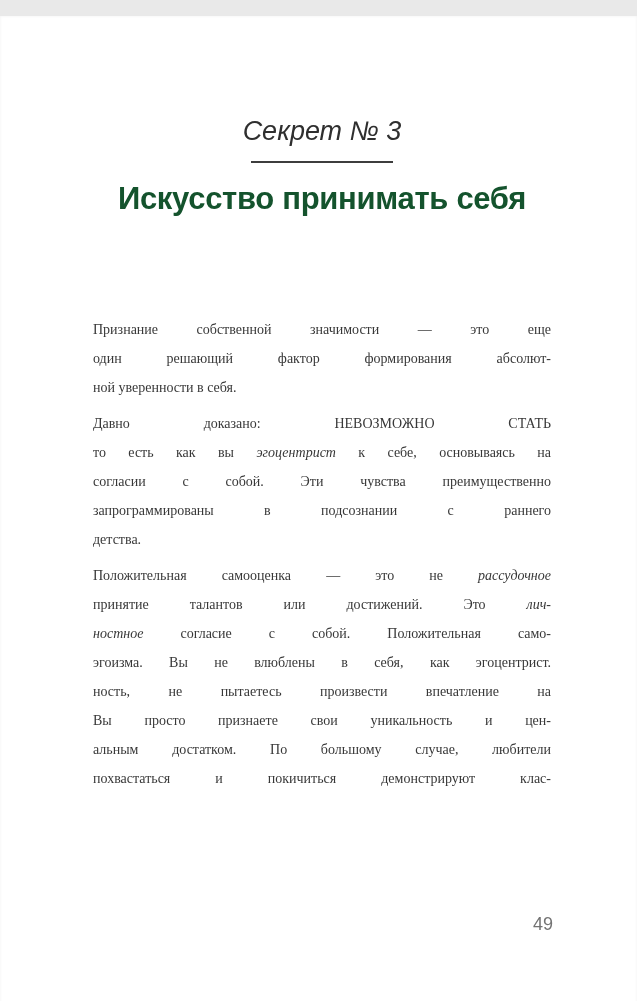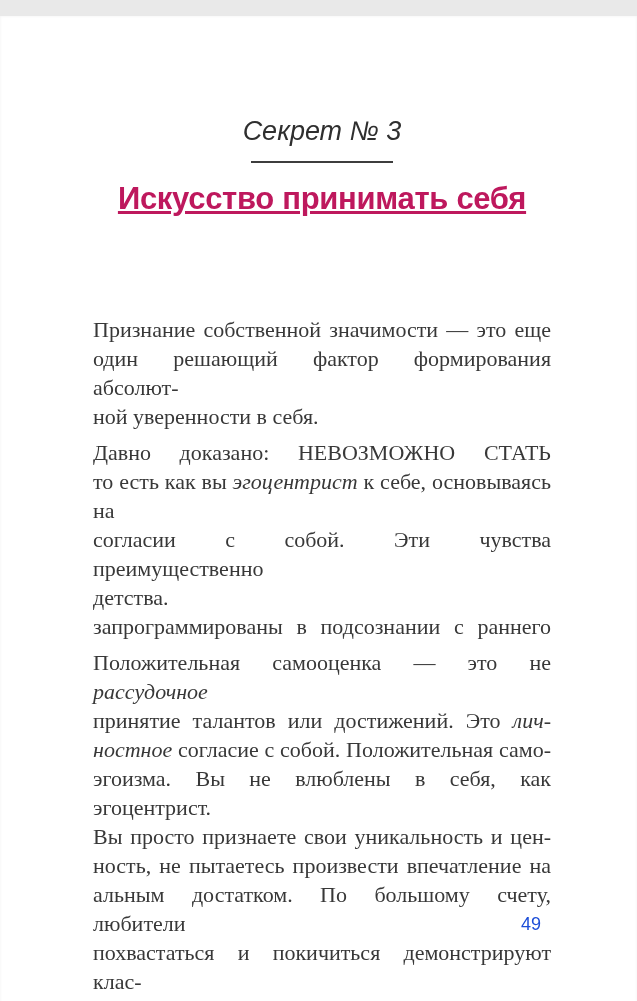--- a/index.html
+++ b/index.html
@@ -37,26 +37,25 @@
     margin: 10px auto 0 auto;
   }
   .chapter-title {
     margin-top: 16px;
     text-align: center;
     font-family: "Liberation Sans", sans-serif;
     font-weight: 700;
     font-size: 31px;
     line-height: 39px;
     letter-spacing: -0.3px;
-    color: #be185d;
-    text-decoration: underline;
+    color: #14532d;
   }
   .body-text {
     margin-top: 97px;
-    font-size: 22px;
+    font-size: 14px;
     line-height: 29px;
     color: #383838;
   }
   .paragraph {
     margin: 0 0 7px 0;
   }
   .paragraph:last-child { margin-bottom: 0; }
   .line {
     text-align: justify;
     text-align-last: justify;
@@ -64,53 +63,53 @@
   .line.last {
     text-align: justify;
     text-align-last: left;
   }
   .line em {
     font-style: italic;
   }
   .page-number {
     position: absolute;
     top: 898px;
-    right: 96px;
+    right: 84px;
     font-family: "Liberation Sans", sans-serif;
     font-size: 18px;
-    color: #1d4ed8;
+    color: #737373;
   }
 </style>
 </head>
 <body>
 
 <div class="page">
   <div class="content">
     <div class="secret-heading">Секрет № 3</div>
     <div class="heading-rule"></div>
     <div class="chapter-title">Искусство принимать себя</div>
     <div class="body-text">
         <div class="paragraph">
           <div class="line"><span>Признание собственной значимости — это еще</span></div>
           <div class="line"><span>один решающий фактор формирования абсолют-</span></div>
           <div class="line last"><span>ной уверенности в себя.</span></div>
         </div>
         <div class="paragraph">
           <div class="line"><span>Давно доказано: НЕВОЗМОЖНО СТАТЬ</span></div>
           <div class="line"><span>то есть как вы </span><em>эгоцентрист</em><span> к себе, основываясь на</span></div>
           <div class="line"><span>согласии с собой. Эти чувства преимущественно</span></div>
+          <div class="line"><span>запрограммированы в подсознании с раннего</span></div>
           <div class="line last"><span>детства.</span></div>
-          <div class="line"><span>запрограммированы в подсознании с раннего</span></div>
         </div>
         <div class="paragraph">
           <div class="line"><span>Положительная самооценка — это не </span><em>рассудочное</em></div>
           <div class="line"><span>принятие талантов или достижений. Это </span><em>лич-</em></div>
           <div class="line"><em>ностное</em><span> согласие с собой. Положительная само-</span></div>
           <div class="line"><span>эгоизма. Вы не влюблены в себя, как эгоцентрист.</span></div>
+          <div class="line"><span>ность, не пытаетесь произвести впечатление на</span></div>
           <div class="line"><span>Вы просто признаете свои уникальность и цен-</span></div>
-          <div class="line"><span>ность, не пытаетесь произвести впечатление на</span></div>
-          <div class="line"><span>альным достатком. По большому счету, любители</span></div>
+          <div class="line"><span>альным достатком. По большому случае, любители</span></div>
           <div class="line"><span>похвастаться и покичиться демонстрируют клас-</span></div>
         </div>
       </div>
   </div>
   <div class="page-number">49</div>
 </div>
 
 </body></html>

